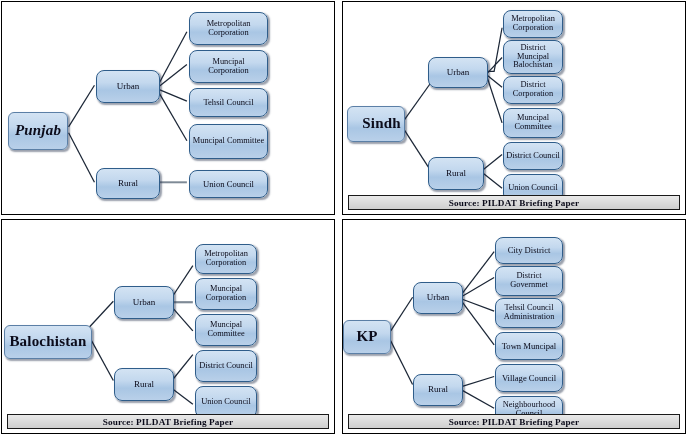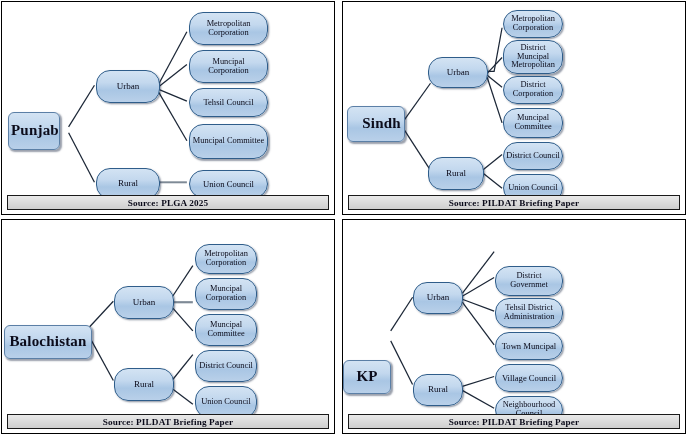--- a/index.html
+++ b/index.html
@@ -35,21 +35,21 @@
     position:absolute;left:0;top:0;
     width:100%;height:100%;
     pointer-events:none;
   }
 
   
   .node{
     position:absolute;
     box-sizing:border-box;
     border:1px solid #2f5d8a;
-    border-radius:14px;
+    border-radius:8px;
     background:linear-gradient(to bottom,#d3e3f3 0%,#c3d8ee 38%,#a9c6e4 62%,#b9d0e9 100%);
     box-shadow:1.2px 1.2px 1.6px rgba(30,45,70,0.45);
     display:flex;align-items:center;justify-content:center;
     text-align:center;
     line-height:1.02;
     font-size:8.4px;
     padding:0 2px;
     z-index:3;
   }
   .node span{display:block;width:100%;}
@@ -93,21 +93,21 @@
           <path d="M157,84 L186,30"></path>
           <path d="M157,86 L186,63"></path>
           <path d="M157,88 L186,100"></path>
           <path d="M157,90 L186,140"></path>
         </g>
         <g stroke="#7e8a96" stroke-width="2" fill="none">
           <path d="M157,182 L186,182"></path>
         </g>
       </svg>
 
-      <div class="node root" style="left:6px;top:110px;width:52px;height:38px;">
+      <div class="node root" style="left:6px;top:110px;width:60px;height:38px;font-style:italic;">
         <span>Punjab</span>
       </div>
 
       <div class="node mid" style="left:94px;top:68px;width:64px;height:33px;">
         <span>Urban</span>
       </div>
       <div class="node mid" style="left:94px;top:166px;width:64px;height:31px;">
         <span>Rural</span>
       </div>
 
@@ -119,23 +119,20 @@
       </div>
       <div class="node leaf one-line" style="left:187px;top:86px;width:79px;height:29px;">
         <span>Tehsil Council</span>
       </div>
       <div class="node leaf" style="left:187px;top:122px;width:79px;height:35px;">
         <span>Muncipal Committee</span>
       </div>
       <div class="node leaf one-line" style="left:187px;top:168px;width:79px;height:28px;">
         <span>Union Council</span>
       </div>
-    </div>
-    <div class="source">
-      <span>Source: PLGA 2025</span>
     </div>
   </div>
 
   <div class="panel p-tr">
     <div class="canvas">
       <svg class="links" viewBox="0 0 344 214" preserveAspectRatio="none">
         <g stroke="#1b2636" stroke-width="1.25" fill="none">
           <path d="M61,120 L88,82"></path>
           <path d="M61,128 L88,170"></path>
           <path d="M145,70 L152,70 L152,70 L160,26"></path>
@@ -155,21 +152,21 @@
         <span>Urban</span>
       </div>
       <div class="node mid" style="left:85px;top:155px;width:56px;height:33px;">
         <span>Rural</span>
       </div>
 
       <div class="node leaf" style="left:160px;top:8px;width:60px;height:28px;">
         <span>Metropolitan Corporation</span>
       </div>
       <div class="node leaf" style="left:160px;top:38px;width:60px;height:34px;">
-        <span>District Muncipal Metropolitan</span>
+        <span>District Muncipal Balochistan</span>
       </div>
       <div class="node leaf" style="left:160px;top:74px;width:60px;height:28px;">
         <span>District Corporation</span>
       </div>
       <div class="node leaf" style="left:160px;top:106px;width:60px;height:30px;">
         <span>Muncipal Committee</span>
       </div>
       <div class="node leaf" style="left:160px;top:140px;width:60px;height:28px;">
         <span>District Council</span>
       </div>
@@ -238,36 +235,39 @@
           <path d="M48,122 L70,166"></path>
           <path d="M120,74 L152,32"></path>
           <path d="M120,77 L152,58"></path>
           <path d="M120,80 L152,92"></path>
           <path d="M120,83 L152,126"></path>
           <path d="M120,168 L152,158"></path>
           <path d="M120,172 L152,190"></path>
         </g>
       </svg>
 
-      <div class="node root" style="left:0px;top:100px;width:48px;height:34px;margin-top:40px;">
+      <div class="node root" style="left:0px;top:100px;width:48px;height:34px;">
         <span>KP</span>
       </div>
 
       <div class="node mid" style="left:70px;top:62px;width:50px;height:32px;">
         <span>Urban</span>
       </div>
       <div class="node mid" style="left:70px;top:154px;width:50px;height:32px;">
         <span>Rural</span>
       </div>
 
+      <div class="node leaf one-line" style="left:152px;top:17px;width:68px;height:27px;">
+        <span>City District</span>
+      </div>
       <div class="node leaf" style="left:152px;top:46px;width:68px;height:30px;">
         <span>District Governmet</span>
       </div>
       <div class="node leaf" style="left:152px;top:78px;width:68px;height:30px;">
-        <span>Tehsil District Administration</span>
+        <span>Tehsil Council Administration</span>
       </div>
       <div class="node leaf one-line" style="left:152px;top:112px;width:68px;height:28px;">
         <span>Town Muncipal</span>
       </div>
       <div class="node leaf one-line" style="left:152px;top:144px;width:68px;height:28px;">
         <span>Village Council</span>
       </div>
       <div class="node leaf" style="left:152px;top:176px;width:68px;height:28px;">
         <span>Neighbourhood Council</span>
       </div>

